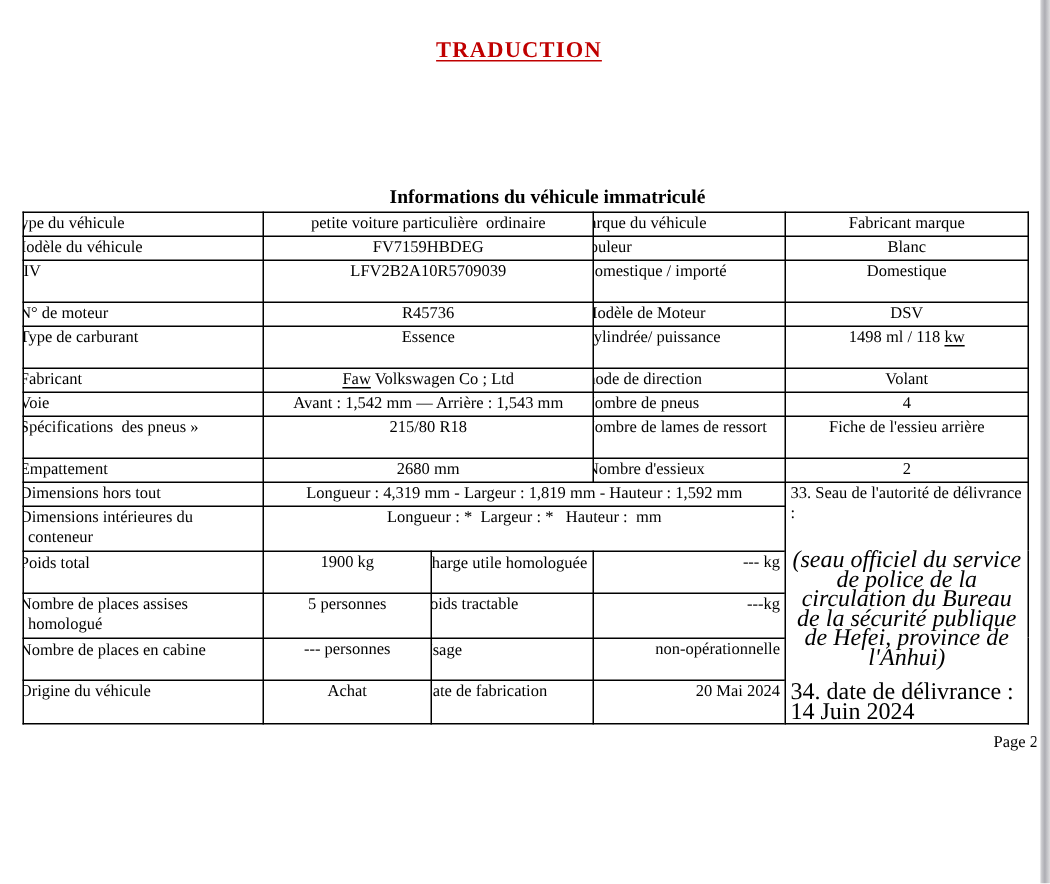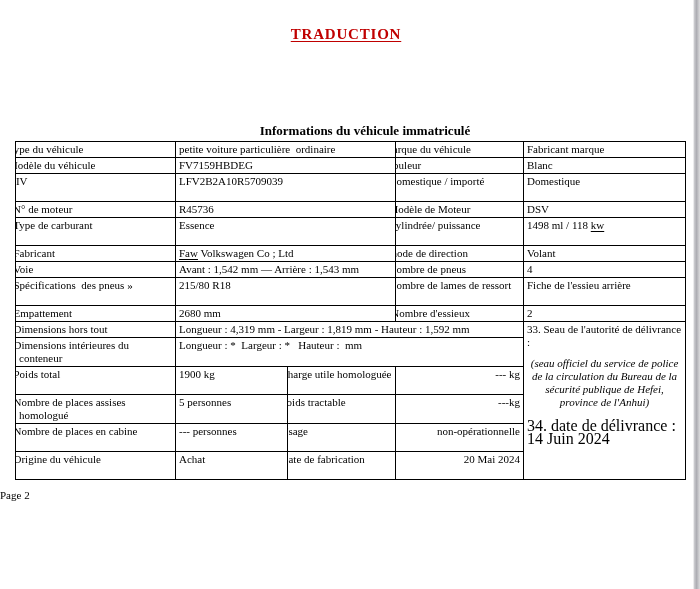--- a/index.html
+++ b/index.html
@@ -33,37 +33,37 @@
   }
   table.veh td {
     border: 1px solid #000;
     vertical-align: top;
     padding: 1px 3px;
     white-space: pre-wrap;
     overflow: hidden;
   }
   td.lbl1 { padding-left: 25px; text-indent: -22px; }
   td.lbl3 { padding-left: 30px; text-indent: -27px; }
-  td.val  { text-align: left; }
+  td.val  { text-align: center; }
   td.val-c { text-align: right; }
   td.seal { padding: 14px 5px 2px 6px; }
   .seal-line1 { font-size: 11px; }
-  .seal-note  { font-style: italic; text-align: center; font-size: 11px; margin-top: 8px; }
+  .seal-note  { font-style: italic; text-align: center; font-size: 16px; margin-top: 18px; }
   .seal-34    { margin-top: 10px; font-size: 16px; }
   .sp {
     text-decoration-line: underline;
     text-decoration-style: wavy;
     text-decoration-color: #ff2a2a;
     text-decoration-thickness: 1px;
     text-underline-offset: 2px;
     text-decoration: underline;
   }
   .doc-footer {
     position: absolute; top: 489px; left: 0; width: 100%;
-    text-align: left; font-size: 11px;
+    text-align: right; font-size: 11px;
   }
   .scrollbar {
     position: absolute; right: 0; top: 0; width: 9px; height: 589px;
     background: linear-gradient(to right, #ffffff 0%, #ffffff 22%, #c9c9cd 38%, #adadb3 62%, #c2c2c6 78%, #dcdcde 100%);
   }
 </style>
 </head>
 <body>
 
 <div class="page">

